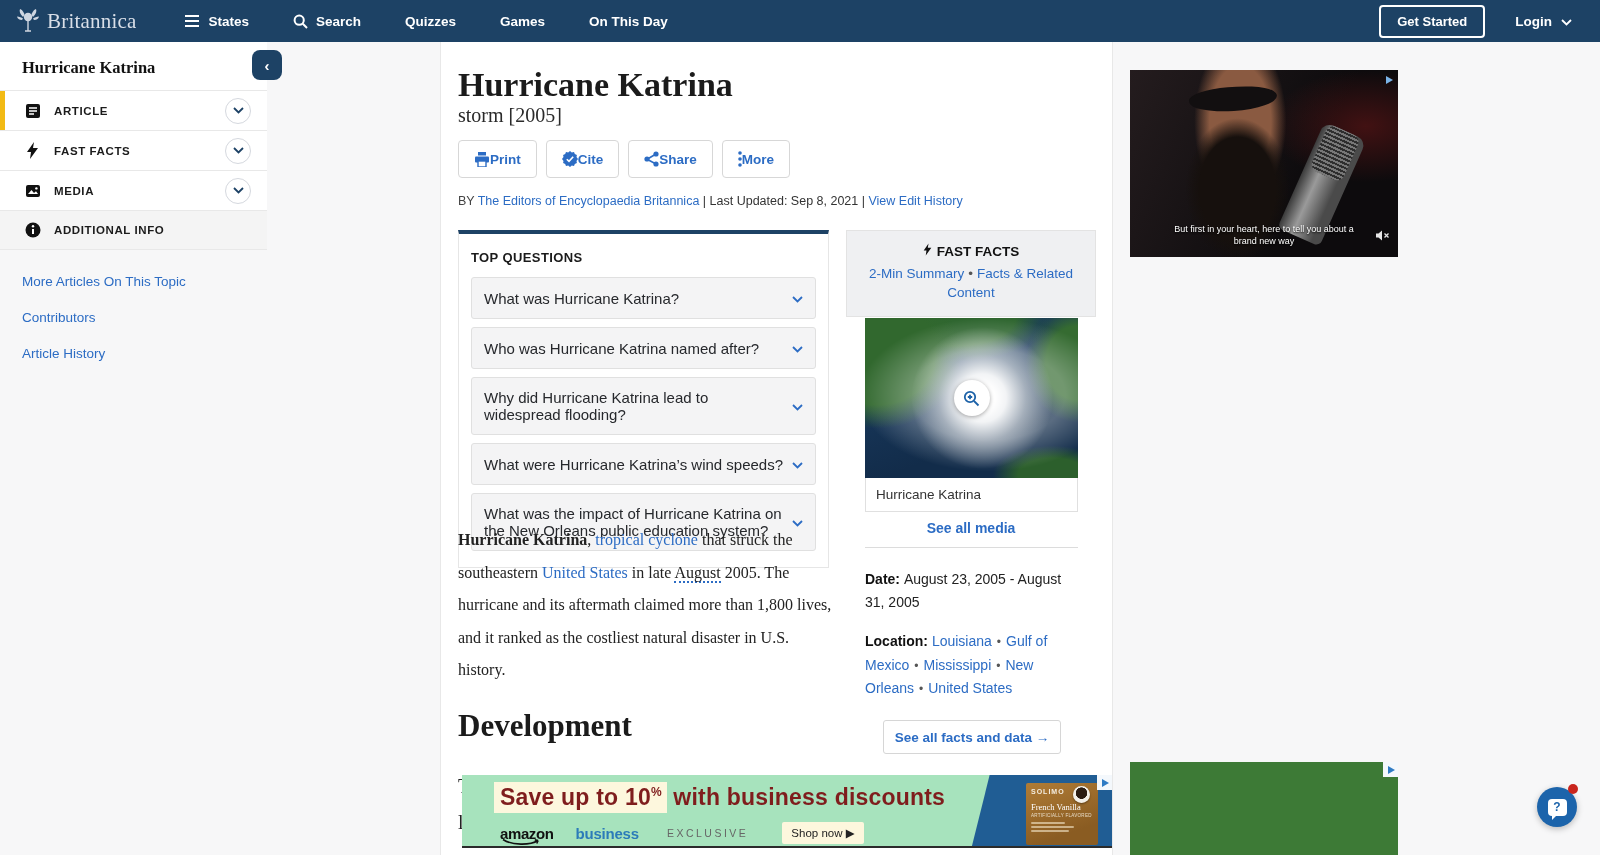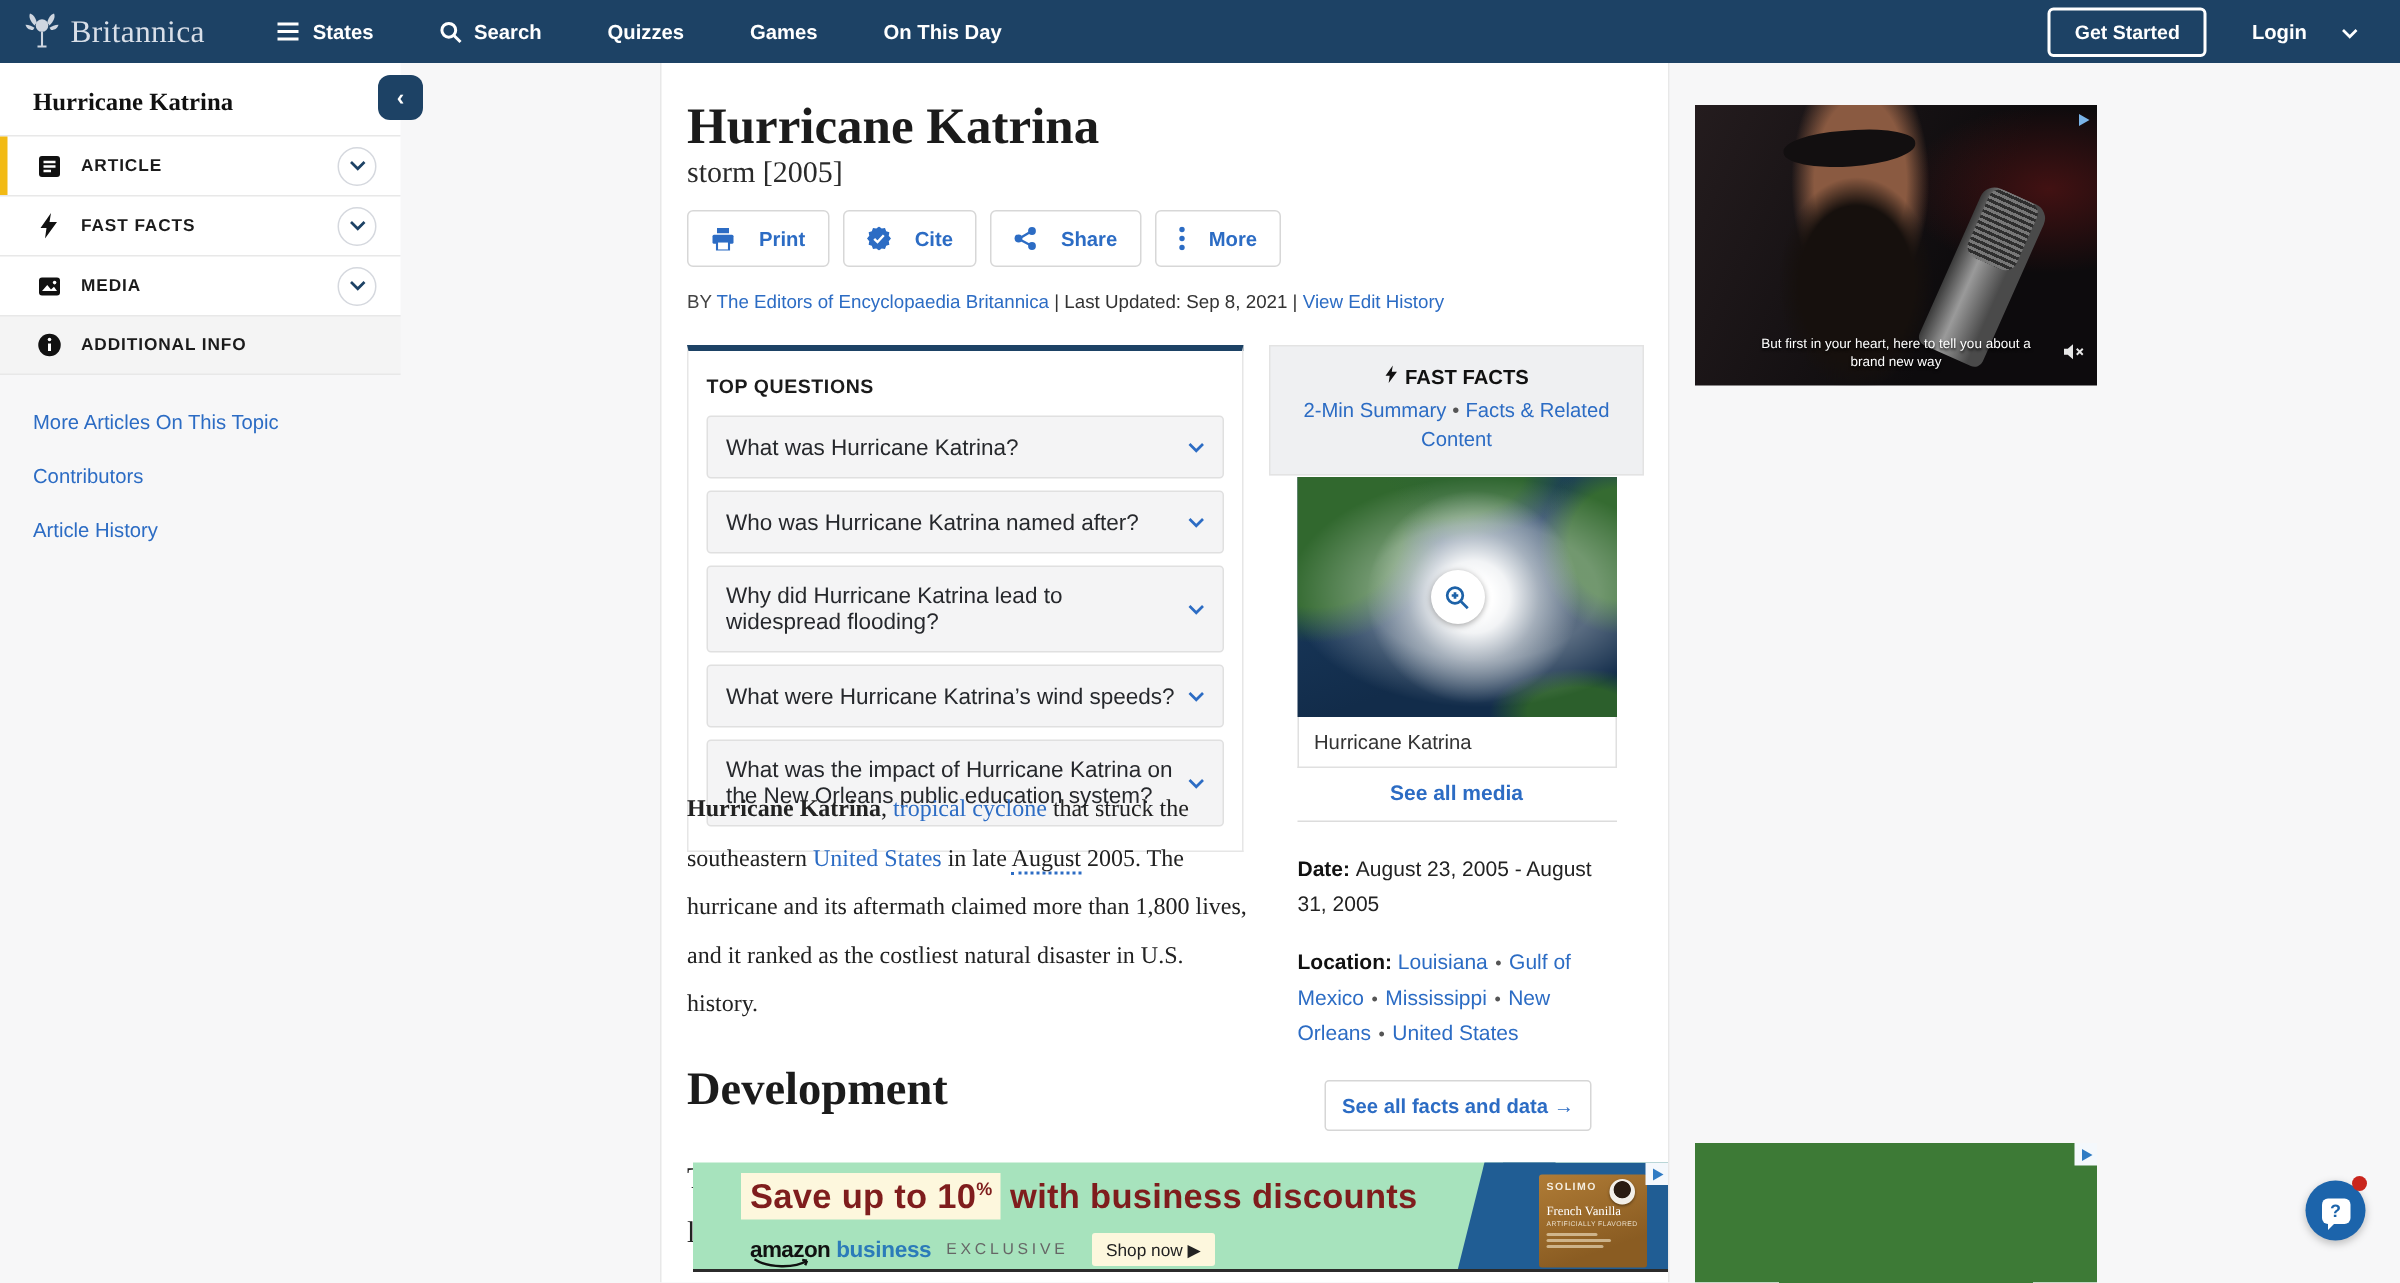--- a/index.html
+++ b/index.html
@@ -10,42 +10,42 @@
   
   .navbar { position:absolute; left:0; top:0; width:1600px; height:42px; background:#1d4265; display:flex; align-items:center; z-index:40; }
   .brand { display:flex; align-items:center; gap:7px; margin-left:16px; cursor:pointer; }
   .brand svg { display:block; }
   .brand-name { font-family:"Liberation Serif", serif; font-size:21px; color:#d9dfe8; letter-spacing:.2px; }
   .nav-items { display:flex; align-items:center; margin-left:48px; gap:44px; }
   .nav-item { color:#fff; font-size:13.5px; font-weight:700; display:flex; align-items:center; gap:8px; cursor:pointer; }
   .nav-item svg { display:block; }
   .nav-right { margin-left:auto; display:flex; align-items:center; gap:30px; margin-right:28px; }
   .get-started { border:2px solid #fff; border-radius:4px; color:#fff; font-size:13px; font-weight:700; padding:7px 16px; background:transparent; cursor:pointer; }
-  .login { color:#fff; font-size:13.5px; font-weight:700; display:flex; align-items:center; gap:23px; cursor:pointer; }
+  .login { color:#fff; font-size:13.5px; font-weight:700; display:flex; align-items:center; gap:9px; cursor:pointer; }
 
   
   .sidebar { position:absolute; left:0; top:42px; width:267px; }
   .sidebar-title { font-family:"Liberation Serif", serif; font-weight:700; font-size:16.5px; color:#111; padding:16px 0 12px 22px; background:#fff; }
   .collapse-btn { position:absolute; left:252px; top:8px; width:30px; height:30px; background:#1d4265; border-radius:8px; color:#fff; display:flex; align-items:center; justify-content:center; font-size:15px; font-weight:700; cursor:pointer; z-index:5; }
   .side-row { position:relative; height:40px; background:#fff; border-top:1px solid #e8e8e8; display:flex; align-items:center; padding-left:24px; cursor:pointer; }
   .side-row.last { border-bottom:1px solid #e8e8e8; }
   .side-row .accent { position:absolute; left:0; top:0; bottom:0; width:5px; background:#f2ba14; }
   .side-row .sicon { width:17px; height:17px; color:#111; margin-right:13px; display:flex; align-items:center; justify-content:center; }
   .side-row .slabel { font-size:11.5px; font-weight:700; letter-spacing:.6px; color:#1b1b1b; }
   .side-row .chev-circle { position:absolute; right:16px; width:26px; height:26px; border:1px solid #d5d8de; border-radius:50%; background:#fff; display:flex; align-items:center; justify-content:center; color:#1d4265; }
   .side-row.gray { background:#f4f4f4; }
   .side-links { padding:24px 0 0 22px; display:flex; flex-direction:column; gap:21px; }
   .side-link { color:#2c6cc4; font-size:13.5px; cursor:pointer; width:max-content; }
 
   
   .content { position:absolute; left:440px; top:42px; width:673px; height:813px; background:#fff; border-left:1px solid #e8e8e8; border-right:1px solid #e8e8e8; }
   .art-title { font-family:"Liberation Serif", serif; font-weight:700; font-size:34px; color:#1b1b1b; position:absolute; left:17px; top:24px; }
   .art-sub { font-family:"Liberation Serif", serif; font-size:20px; color:#2a2a2a; position:absolute; left:17px; top:62px; }
   .actions { position:absolute; left:17px; top:98px; display:flex; gap:9px; }
-  .action-btn { display:flex; align-items:center; gap:16px; border:1px solid #d7d7d7; border-radius:4px; background:#fff; padding:10px 15px; color:#2c6cc4; font-size:13.5px; font-weight:700; cursor:pointer; }
+  .action-btn { display:flex; align-items:center; gap:0; border:1px solid #d7d7d7; border-radius:4px; background:#fff; padding:10px 15px; color:#2c6cc4; font-size:13.5px; font-weight:700; cursor:pointer; }
   .action-btn svg { display:block; }
   .byline { position:absolute; left:17px; top:152px; font-size:12.5px; color:#333; }
   .byline .by { font-weight:400; color:#444; }
   .byline a { color:#2c6cc4; cursor:pointer; text-decoration:none; }
 
   
   .tq { position:absolute; left:17px; top:188px; width:371px; border:1px solid #e6e6e6; border-top:4px solid #1d4265; background:#fff; padding:14px 12px 16px 12px; }
   .tq-head { font-size:13px; font-weight:700; letter-spacing:.4px; color:#1b1b1b; margin:2px 0 12px 0; }
   .tq-item { background:#f4f4f5; border:1px solid #e0e0e0; border-radius:3px; padding:11px 12px; margin-bottom:8px; display:flex; align-items:center; justify-content:space-between; cursor:pointer; }
   .tq-item:last-child { margin-bottom:0; }
@@ -110,21 +110,21 @@
   .green-ad { position:absolute; left:1130px; top:762px; width:268px; height:93px; background:#3d7a36; cursor:pointer; }
   .green-ad .adchoices { right:0; top:0; }
 
   
   .banner-ad { position:absolute; left:462px; top:775px; width:650px; height:73px; background:#a7e3bd; overflow:hidden; z-index:30; border-bottom:2px solid #2b2b2b; cursor:pointer; }
   .banner-blue { position:absolute; right:0; top:0; width:110px; height:73px; background:#205d94; }
   .banner-slant { position:absolute; right:85px; top:-10px; width:46px; height:95px; background:#205d94; transform:rotate(14deg); }
   .bh { position:absolute; left:32px; top:9px; font-size:23px; font-weight:700; color:#7f1d1d; letter-spacing:.2px; }
   .bh .hl { background:#fdf7dd; padding:2px 5px 3px 6px; }
   .bh sup { font-size:12px; }
-  .brow { position:absolute; left:38px; top:47px; display:flex; align-items:center; gap:10px; }
+  .brow { position:absolute; left:38px; top:47px; display:flex; align-items:center; gap:28px; }
   .amazon-word { font-size:15px; font-weight:700; color:#111; letter-spacing:-.4px; position:relative; }
   .amazon-word svg { position:absolute; left:2px; bottom:-4px; }
   .business-word { font-size:15px; font-weight:700; color:#2b7bb9; letter-spacing:-.2px; margin-left:-6px; }
   .exclusive-word { font-size:10.5px; color:#666; letter-spacing:2.5px; }
   .shop-now { background:#fdf7dd; border-radius:2px; font-size:11.5px; color:#222; padding:4px 9px; margin-left:6px; cursor:pointer; }
   .product-box { position:absolute; right:14px; top:8px; width:72px; height:62px; background:linear-gradient(160deg,#b07c36,#8a5c22 75%); border-radius:2px; padding:5px 5px; }
   .pb-brand { color:#f4ede0; font-size:7px; font-weight:700; letter-spacing:1px; }
   .pb-name { color:#fff; font-family:"Liberation Serif", serif; font-size:8.5px; margin-top:7px; }
   .pb-desc { color:#e8ddc8; font-size:4.5px; letter-spacing:.3px; margin-top:1px; }
   .pb-lines { margin-top:4px; }

